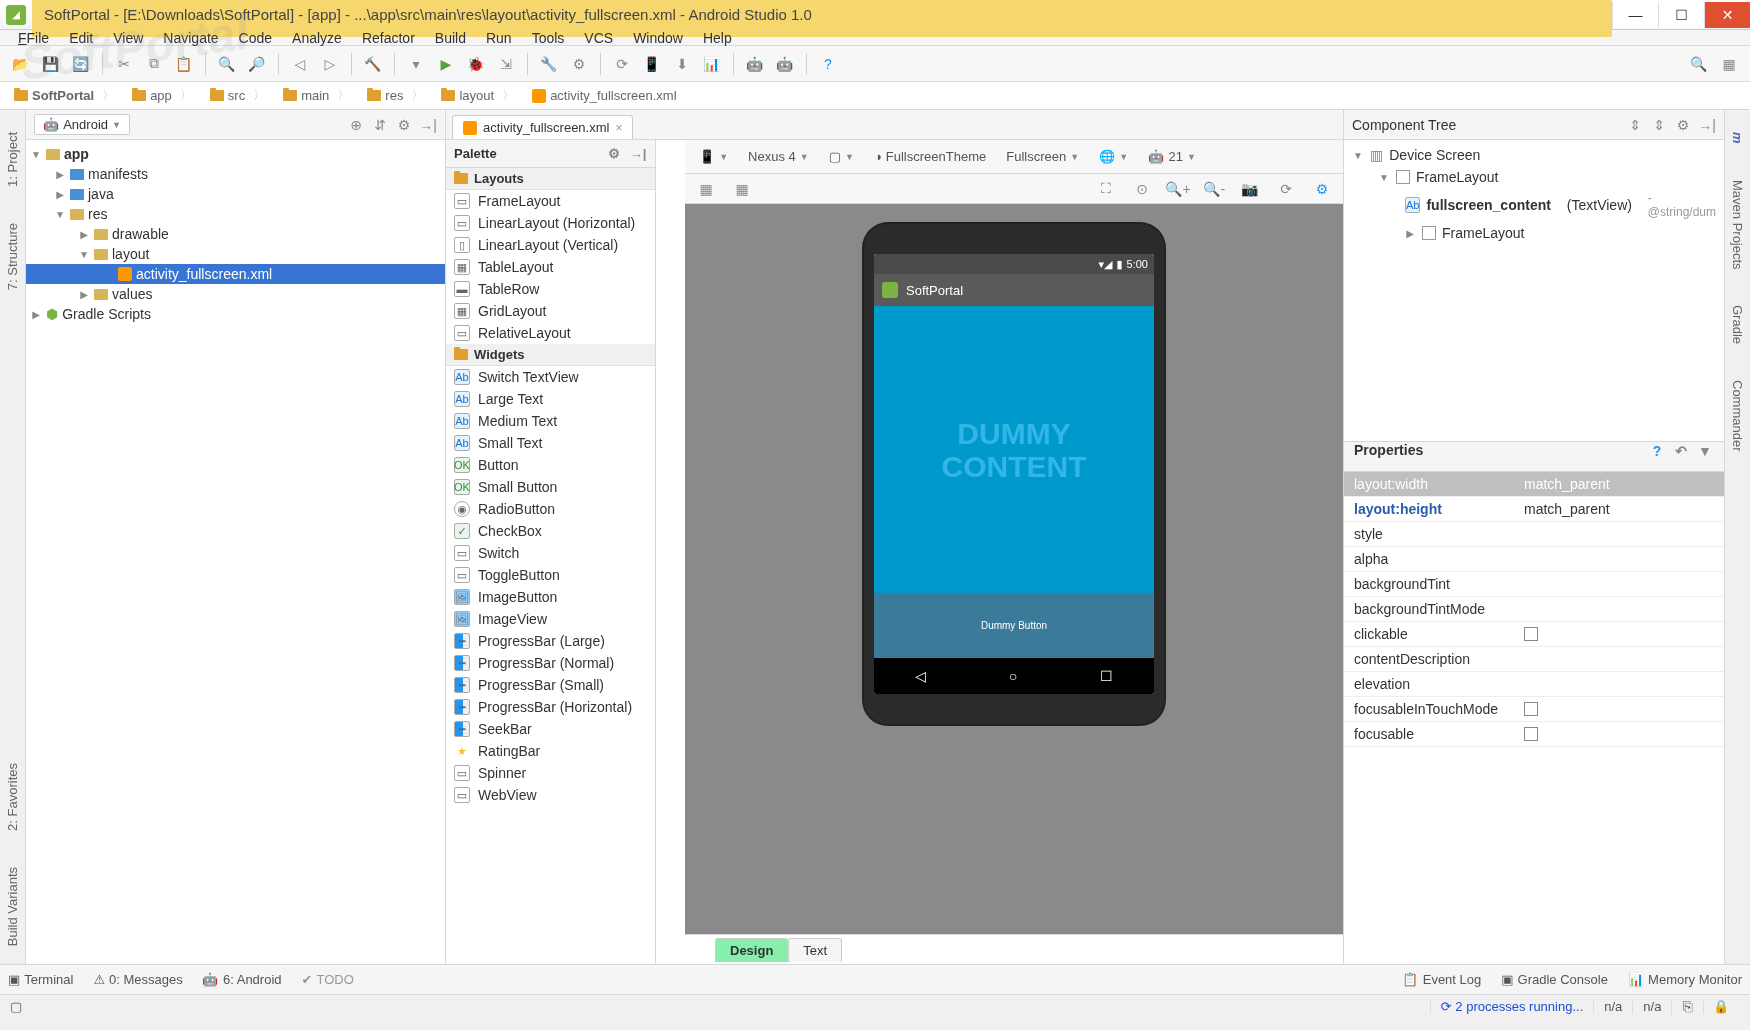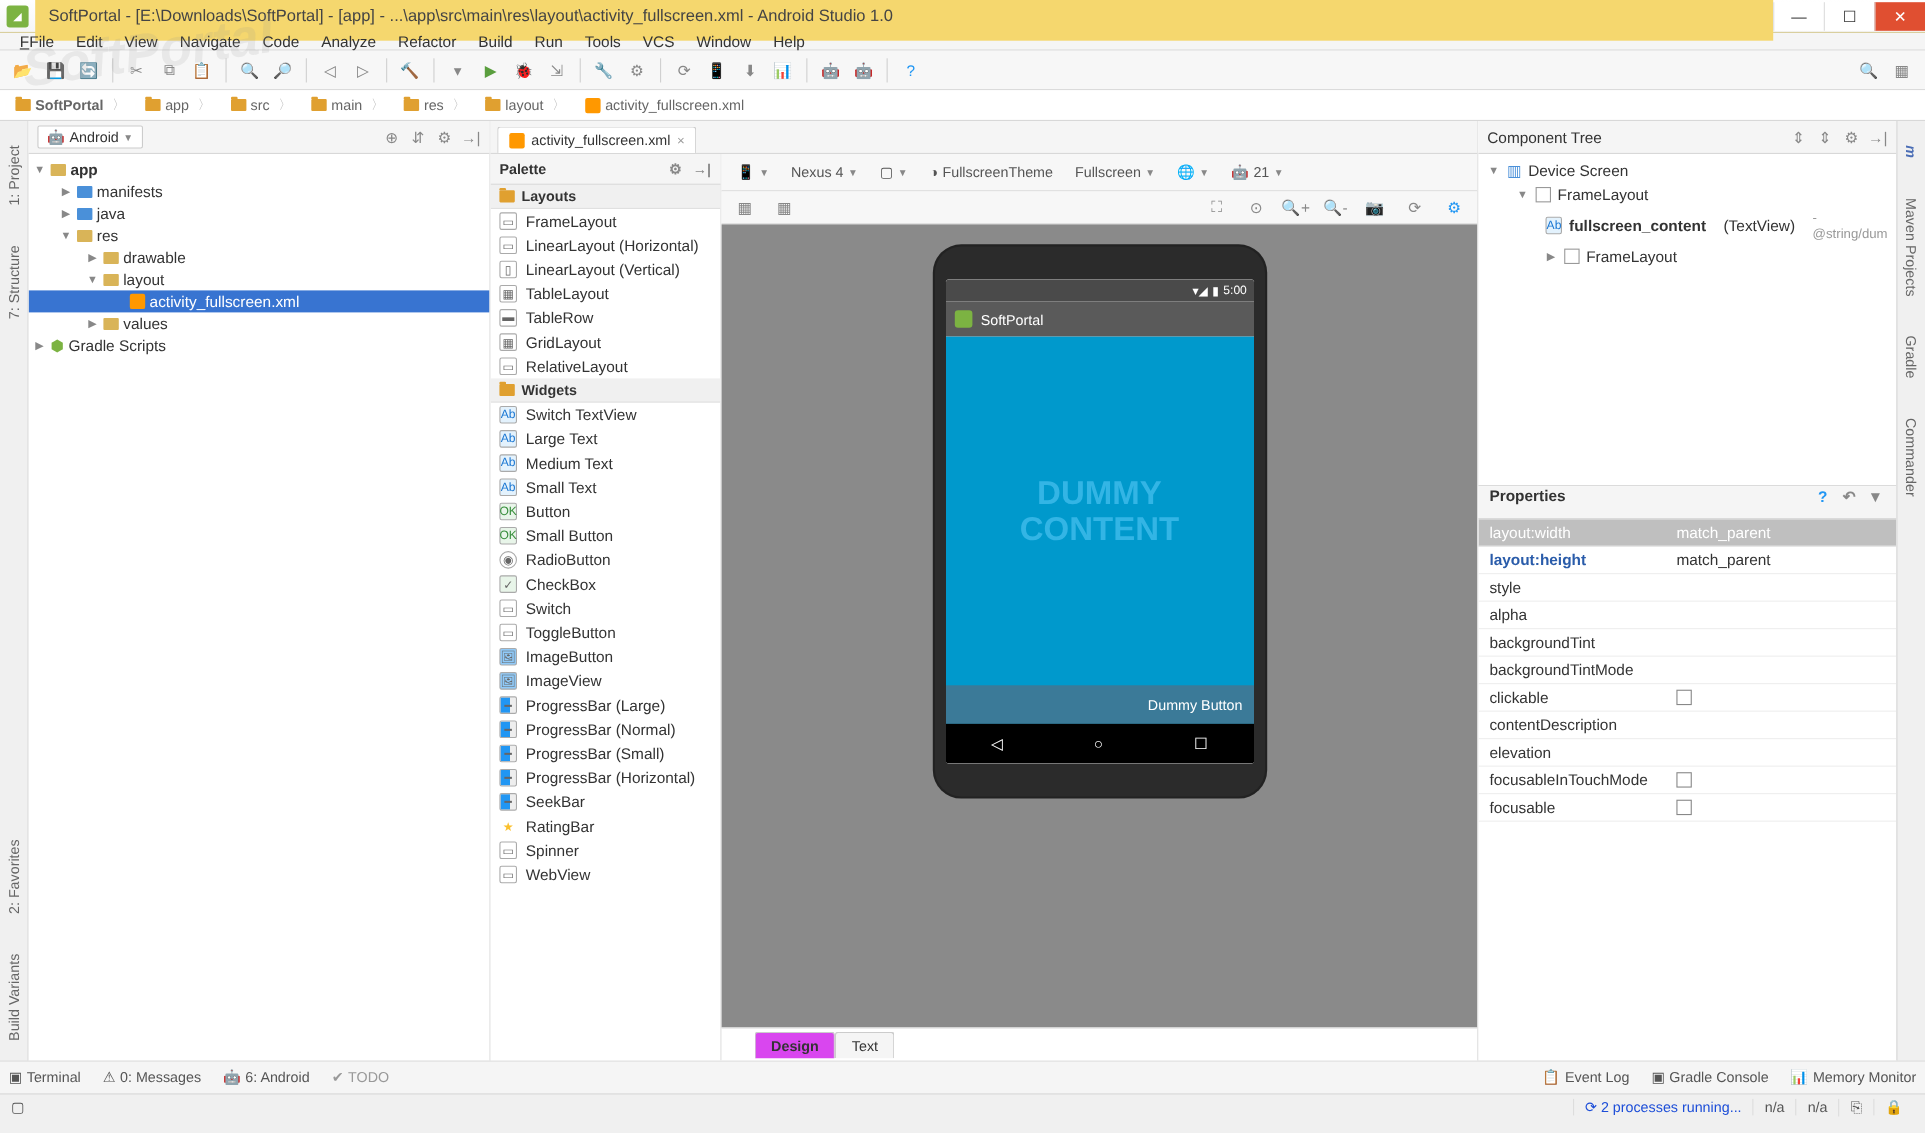--- a/index.html
+++ b/index.html
@@ -64,21 +64,21 @@
 .folder-blue { background: #4a90d9; }
 .folder-tan { background: #d9b458; }
 .file-xml-icon { width: 14px; height: 14px; background: #ff9800; border-radius: 2px; display: inline-block; }
 
 
 .editor-area { flex: 1; background: #fff; display: flex; flex-direction: column; border-right: 1px solid #d8d8d8; }
 .editor-tabs { height: 30px; background: #f5f5f5; display: flex; align-items: flex-end; padding: 0 6px; border-bottom: 1px solid #d8d8d8; }
 .editor-tab { padding: 4px 10px; background: #fff; border: 1px solid #ccc; border-bottom: none; border-radius: 3px 3px 0 0; display: flex; align-items: center; gap: 6px; font-size: 13px; }
 .tab-close { color: #999; cursor: pointer; font-size: 12px; }
 
-.designer-row { display: flex; flex: 1; overflow: hidden; }
+.designer-row { display: flex; flex: 1; overflow: hidden; gap: 29px; }
 
 
 .palette { width: 210px; border-right: 1px solid #d8d8d8; display: flex; flex-direction: column; background: #fff; }
 .palette-header { height: 28px; background: #f5f5f5; border-bottom: 1px solid #d8d8d8; display: flex; align-items: center; padding: 0 8px; font-weight: bold; font-size: 13px; }
 .palette-header .panel-actions { margin-left: auto; }
 .palette-list { flex: 1; overflow-y: auto; }
 .palette-group { background: #f0f0f0; padding: 3px 8px; font-weight: bold; font-size: 13px; display: flex; align-items: center; gap: 6px; border-bottom: 1px solid #e0e0e0; }
 .palette-item { padding: 3px 8px; display: flex; align-items: center; gap: 8px; cursor: pointer; font-size: 14px; }
 .pal-icon { width: 16px; height: 16px; display: inline-flex; align-items: center; justify-content: center; font-size: 11px; color: #666; border: 1px solid #aaa; border-radius: 2px; }
 .pal-icon.ab { background: #e3f2fd; color: #1976d2; }
@@ -96,25 +96,25 @@
 .pv-caret { font-size: 9px; color: #888; }
 .preview-toolbar2 { height: 30px; background: #f7f7f7; border-bottom: 1px solid #d8d8d8; display: flex; align-items: center; padding: 0 8px; gap: 10px; }
 .preview-canvas { flex: 1; background: #8a8a8a; display: flex; align-items: flex-start; justify-content: center; padding: 20px 20px 0; overflow: hidden; }
 .phone { width: 300px; background: #2b2b2b; border-radius: 24px; padding: 30px 10px; box-shadow: 0 0 0 2px #222; position: relative; }
 .phone-screen { background: #fff; border-radius: 2px; overflow: hidden; display: flex; flex-direction: column; height: 440px; }
 .status-bar { height: 20px; background: #4a4a4a; color: #fff; display: flex; align-items: center; justify-content: flex-end; padding: 0 6px; font-size: 11px; gap: 4px; }
 .app-bar { height: 32px; background: #5a5a5a; color: #fff; display: flex; align-items: center; padding: 0 8px; gap: 8px; font-size: 13px; }
 .app-bar-icon { width: 16px; height: 16px; background: #7cb342; border-radius: 3px; }
 .phone-content { flex: 1; background: #0099cc; display: flex; flex-direction: column; }
 .dummy { flex: 1; display: flex; align-items: center; justify-content: center; color: #33b5e5; font-size: 30px; font-weight: bold; text-align: center; line-height: 1.1; }
-.dummy-btn { background: #3b7a98; color: #fff; text-align: right; padding: 10px; font-size: 13px; }
+.dummy-btn { background: #3b7a98; color: #fff; text-align: center; padding: 27px; font-size: 10px; }
 .nav-bar { height: 36px; background: #000; display: flex; align-items: center; justify-content: space-around; color: #fff; }
 .footer-tabs { height: 30px; border-top: 1px solid #d8d8d8; display: flex; align-items: center; padding-left: 30px; gap: 0; }
 .footer-tab { padding: 4px 14px; border: 1px solid #ccc; border-bottom: none; background: #f5f5f5; cursor: pointer; font-size: 13px; border-radius: 3px 3px 0 0; }
-.footer-tab.active { background: #d946ef; font-weight: bold; }
+.footer-tab.active { background: #86efac; font-weight: bold; }
 
 
 .right-panels { width: 380px; background: #fff; display: flex; flex-direction: column; }
 .comp-tree { flex: 0 0 332px; border-bottom: 1px solid #d8d8d8; display: flex; flex-direction: column; }
 .comp-tree .tree { font-size: 14px; }
 .comp-row { display: flex; align-items: center; padding: 3px 8px; gap: 6px; cursor: pointer; }
 .comp-icon { width: 14px; height: 14px; border: 1px solid #999; display: inline-block; }
 .comp-hint { color: #999; font-size: 12px; }
 
 .props-panel { flex: 1; display: flex; flex-direction: column; }

